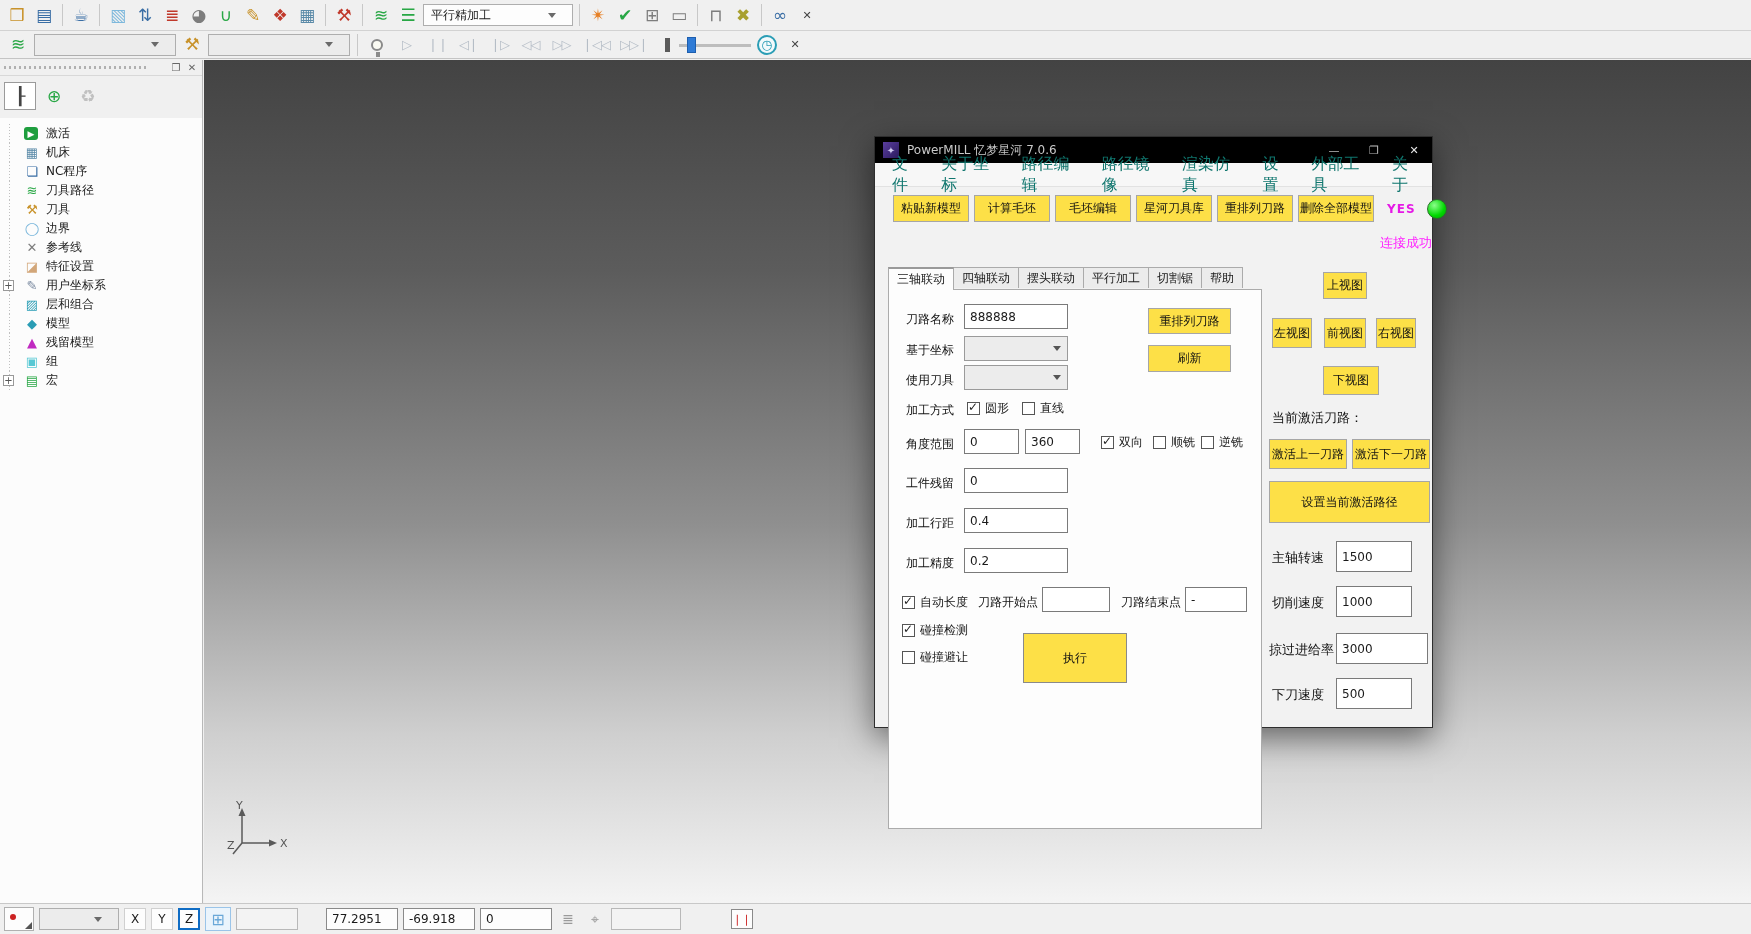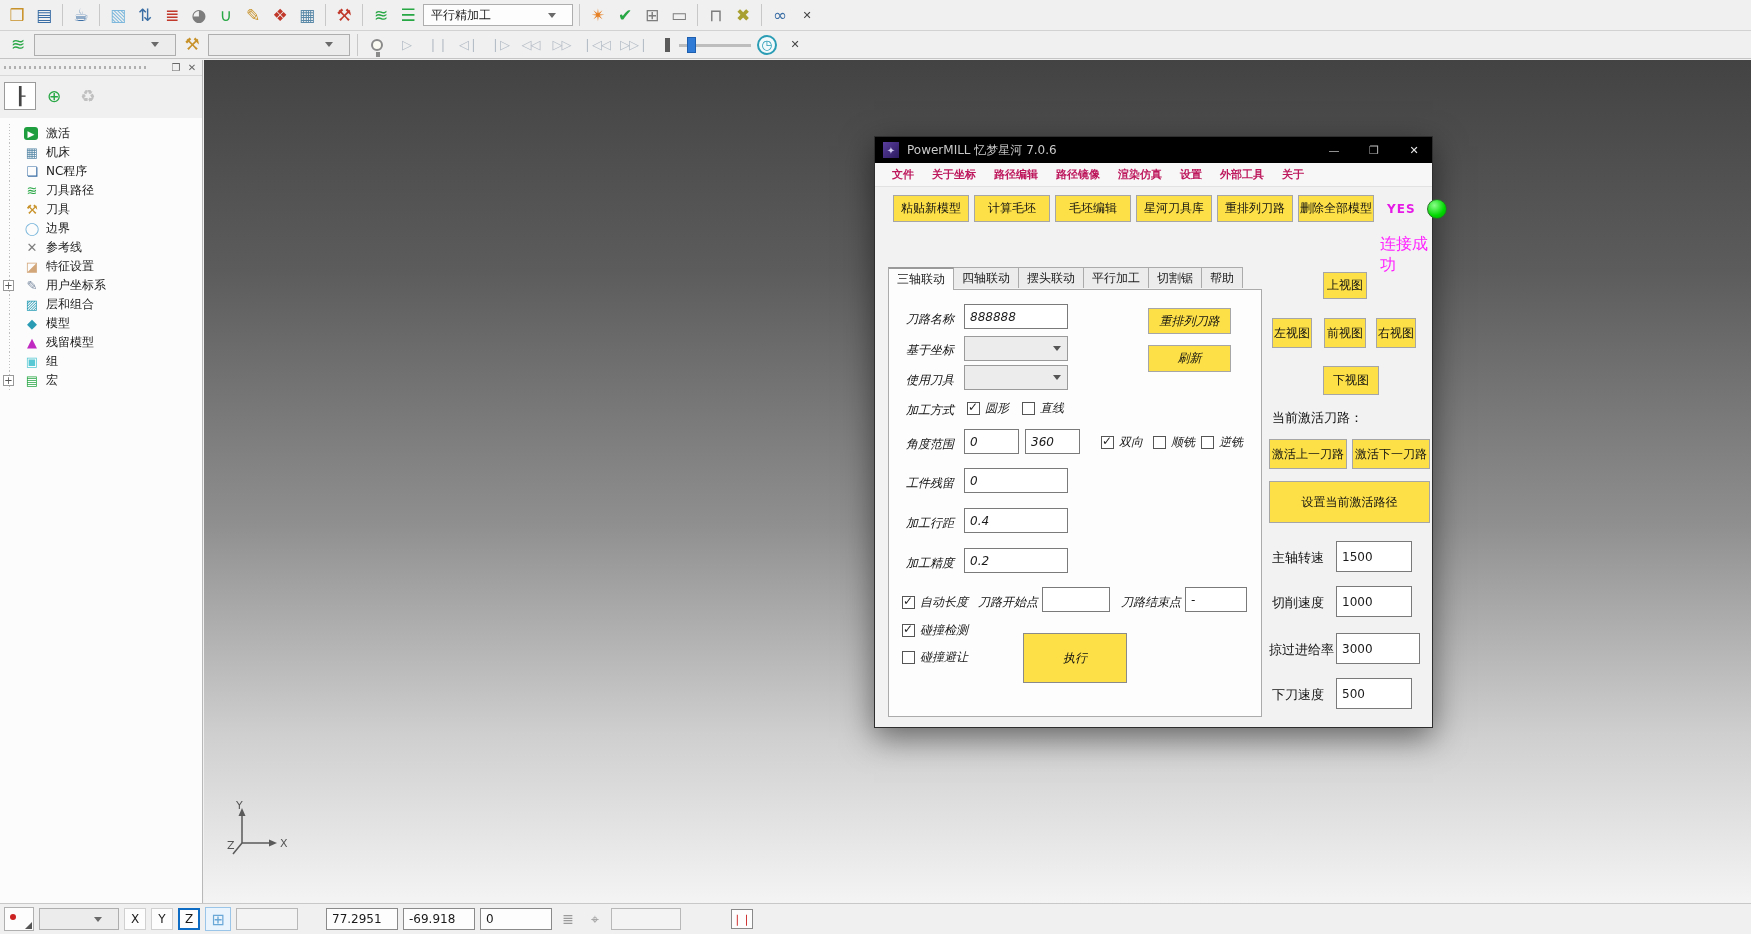--- a/index.html
+++ b/index.html
@@ -94,35 +94,35 @@
   .dtitle { position:absolute; left:0; top:0; width:100%; height:26px; background:#000;
     display:flex; align-items:center; padding-left:8px; }
   .dtitle .appic { width:16px; height:16px; background:linear-gradient(135deg,#5a3e9e,#2a1a5e);
     color:#cfcaf0; font-size:10px; display:flex; align-items:center; justify-content:center; margin-right:8px; }
   .dtitle .ttext { color:#c9c9c9; font-size:12px; }
   .winbtn { position:absolute; top:0; width:38px; height:26px; display:flex; align-items:center;
     justify-content:center; color:#bbb; font-size:11px; }
   .winbtn.close { color:#e8e8e8; }
   .dmenu { position:absolute; left:0; top:26px; width:100%; height:24px; background:#f7f7f7;
     border-bottom:1px solid #e2e2e2; display:flex; align-items:center; padding-left:8px; }
-  .dmenu .mi { padding:0 9px; height:100%; display:flex; align-items:center; font-size:11px; color:#be185d;font-weight:bold; }
+  .dmenu .mi { padding:0 9px; height:100%; display:flex; align-items:center; font-size:16px; color:#0f766e; }
   .btn { background:#fde047; border:1px solid #a6a6a6; display:flex; align-items:center;
     justify-content:center; font-size:12px; color:#111; cursor:default; }
   .drow { position:absolute; left:18px; display:flex; gap:5px; align-items:center; }
   .drow .btn { width:76px; height:27px; }
   .yes { color:#e619e6; font-weight:bold; font-size:12px; margin-left:8px; letter-spacing:1px; }
   .okcirc { width:20px; height:20px; border-radius:50%; margin-left:6px;
     background:radial-gradient(circle at 35% 30%,#8aff8a,#00d800 60%,#00a800); border:1px solid #2a6e2a; }
-  .connected { position:absolute; left:505px; top:97px; color:#ff22ff; font-size:16px; }
+  .connected { position:absolute; left:505px; top:97px; color:#ff22ff; font-size:13px; }
   .dtabs { position:absolute; left:13px; top:130px; display:flex; }
   .dtab { height:21px; padding:0 8px; display:flex; align-items:center; font-size:12px;
     border:1px solid #ababab; border-bottom:none; background:#ececec; margin-right:-1px; }
   .dtab.active { background:#fdfdfd; height:23px; position:relative; z-index:2; border-top:2px solid #9a9a9a; }
-  .dpage { position:absolute; left:13px; top:152px; width:374px; height:428px; background:#fdfdfd;
-    border:1px solid #ababab;font-style:italic; }
+  .dpage { position:absolute; left:13px; top:152px; width:374px; height:540px; background:#fdfdfd;
+    border:1px solid #ababab; }
   .flabel { position:absolute; font-size:12px; color:#111; white-space:nowrap; }
   .tinput { position:absolute; background:#fff; border:1px solid #7a7a7a; font-size:12px;
     padding:0 5px; display:flex; align-items:center; }
   .fsel { position:absolute; background:#ececec; border:1px solid #9a9a9a; display:flex;
     align-items:center; justify-content:flex-end; padding-right:6px; }
   .fsel .chev { width:0; height:0; border-left:4px solid transparent; border-right:4px solid transparent;
     border-top:5px solid #555; }
   .cbrow { position:absolute; display:flex; align-items:center; gap:5px; font-size:12px; white-space:nowrap; }
   .cb { width:13px; height:13px; border:1px solid #555; background:#fff; position:relative; flex:none; }
   .cb.on::after { content:"✓"; position:absolute; left:0px; top:-3px; font-size:12px; color:#222; }
@@ -423,21 +423,21 @@
   <span class="rlabel" style="left:397px; top:272px; font-size:13px;">当前激活刀路：</span>
   <span class="btn rbtn" style="left:394px; top:302px; width:78px; height:30px;">激活上一刀路</span>
   <span class="btn rbtn" style="left:477px; top:302px; width:78px; height:30px;">激活下一刀路</span>
   <span class="btn rbtn" style="left:394px; top:344px; width:161px; height:42px;">设置当前激活路径</span>
 
   <span class="rlabel" style="left:397px; top:412px; font-size:13px;">主轴转速</span>
   <span class="tinput" style="left:461px; top:404px; width:76px; height:31px;">1500</span>
   <span class="rlabel" style="left:397px; top:457px; font-size:13px;">切削速度</span>
   <span class="tinput" style="left:461px; top:449px; width:76px; height:31px;">1000</span>
   <span class="rlabel" style="left:394px; top:504px; font-size:13px;">掠过进给率</span>
-  <span class="tinput" style="left:461px; top:496px; width:84px; height:31px;">3000</span>
+  <span class="tinput" style="left:461px; top:496px; width:92px; height:31px;">3000</span>
   <span class="rlabel" style="left:397px; top:549px; font-size:13px;">下刀速度</span>
   <span class="tinput" style="left:461px; top:541px; width:76px; height:31px;">500</span>
 </div>
 
 <div class="statusbar">
   <span class="tipbox">
     <span class="dot"></span>
     <span class="corner"></span>
   </span>
   <div class="combo" style="width:80px; background:#ececec;">

